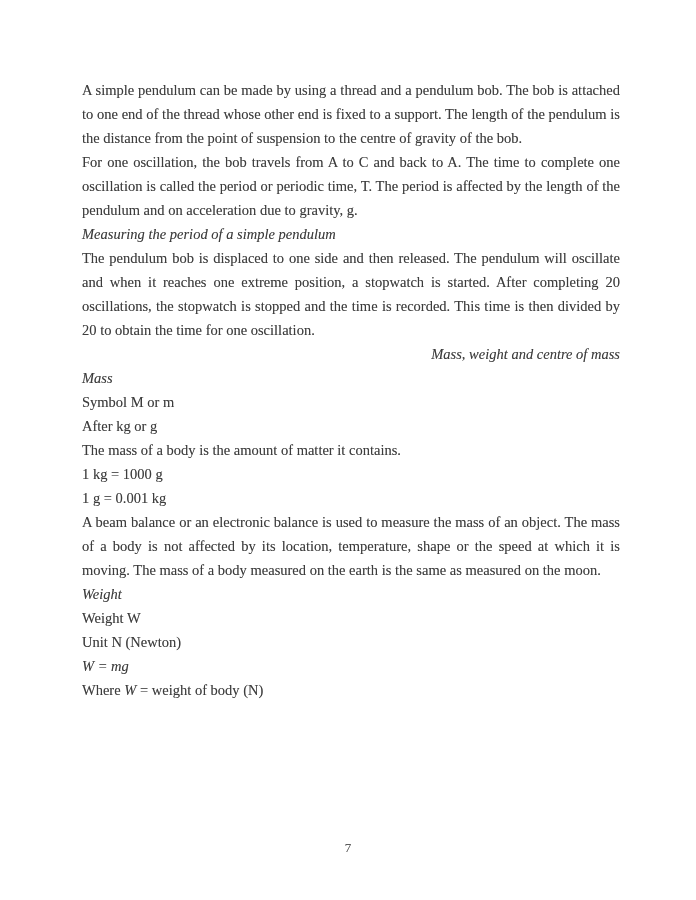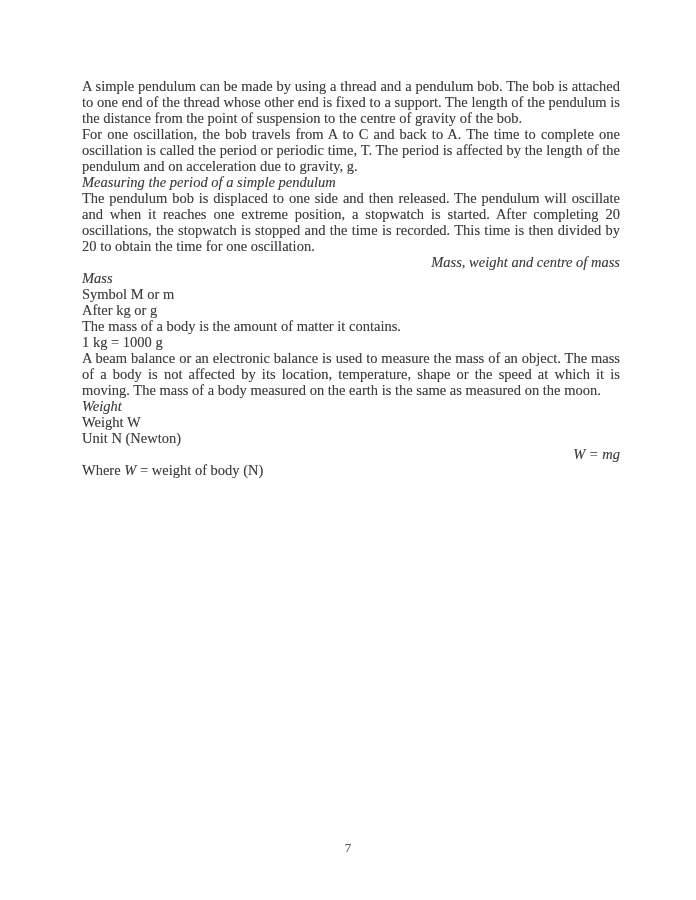--- a/index.html
+++ b/index.html
@@ -18,38 +18,38 @@
     font-size: 14.5px;
     line-height: 24px;
     color: #3d3d3d;
     text-shadow: 0 0 0.6px rgba(80,80,80,0.45);
     overflow: hidden;
   }
   .page p, .page h2, .page h3 {
     margin: 0;
     padding: 0;
     font-size: 14.5px;
-    line-height: 16px;
+    line-height: 24px;
     font-weight: normal;
   }
   .justify { text-align: justify; }
   .subheading {
     font-weight: bold;
     font-style: italic;
   }
   .mt-measuring { margin-top: 26px; }
   .center-heading {
     margin-top: 28px;
     text-align: right;
     font-weight: bold;
     font-style: italic;
   }
   .mt-weight { margin-top: 17px; }
   .equation {
-    text-align: right;
+    text-align: left;
     font-style: italic;
   }
   .var { font-style: italic; }
   .page-number {
     position: absolute;
     top: 838px;
     left: 0;
     right: 0;
     text-align: center;
     font-size: 13px;
@@ -75,20 +75,21 @@
   <h3 class="subheading">Mass</h3>
 
   <p>Symbol M or m</p>
 
   <p>After kg or g</p>
 
   <p>The mass of a body is the amount of matter it contains.</p>
 
   <p>1 kg = 1000 g</p>
 
+  <p>1 g = 0.001 kg</p>
 
   <p class="justify">A beam balance or an electronic balance is used to measure the mass of an object. The mass of a body is not affected by its location, temperature, shape or the speed at which it is moving. The mass of a body measured on the earth is the same as measured on the moon.</p>
 
   <h3 class="subheading mt-weight">Weight</h3>
 
   <p>Weight W</p>
 
   <p>Unit N (Newton)</p>
 
 

